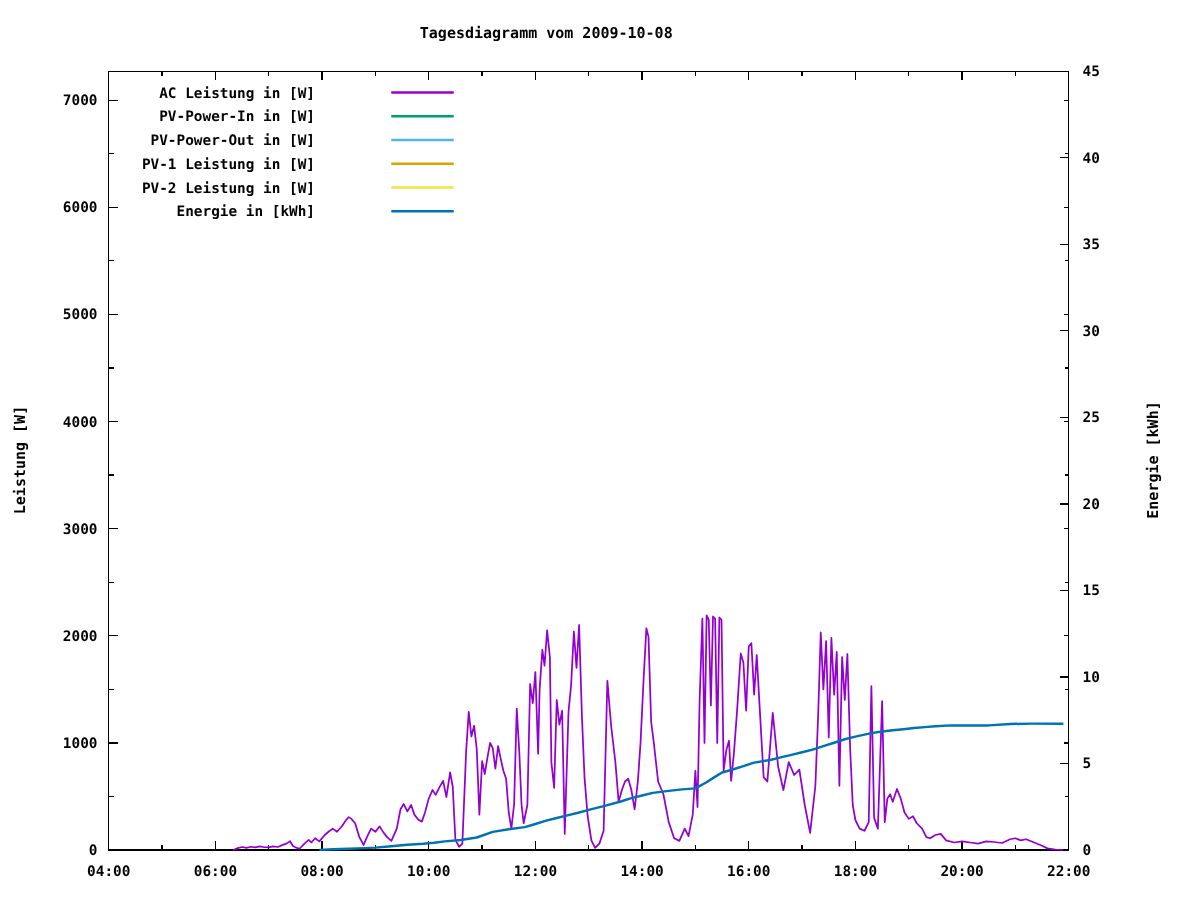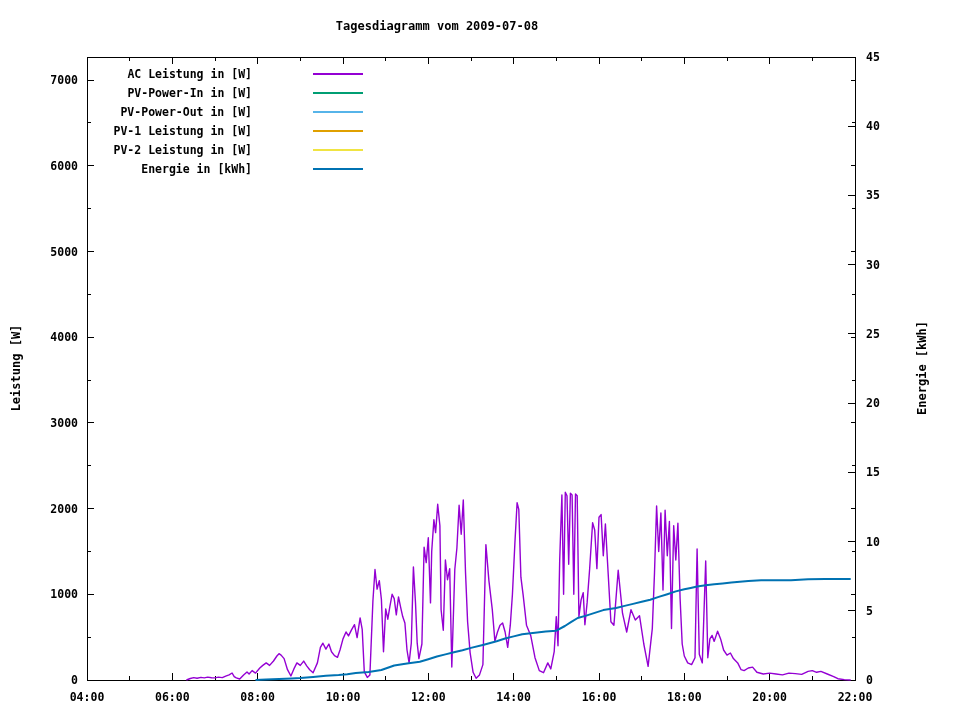--- a/index.html
+++ b/index.html
@@ -134,16 +134,16 @@
       <line x1="313" y1="93" x2="363" y2="93" stroke="#009e73" stroke-width="2"></line>
       <text x="252" y="116" text-anchor="end">PV-Power-Out in [W]</text>
       <line x1="313" y1="112" x2="363" y2="112" stroke="#56b4e9" stroke-width="2"></line>
       <text x="252" y="135" text-anchor="end">PV-1 Leistung in [W]</text>
       <line x1="313" y1="131" x2="363" y2="131" stroke="#e0a000" stroke-width="2"></line>
       <text x="252" y="154" text-anchor="end">PV-2 Leistung in [W]</text>
       <line x1="313" y1="150" x2="363" y2="150" stroke="#f0e442" stroke-width="2"></line>
       <text x="252" y="173" text-anchor="end">Energie in [kWh]</text>
       <line x1="313" y1="169" x2="363" y2="169" stroke="#0072b2" stroke-width="2"></line>
     </svg>
-  <div class="chart-title">Tagesdiagramm vom 2009-07-08</div>
+  <div class="chart-title">Tagesdiagramm vom 2009-10-08</div>
   <div class="ylabel left">Leistung [W]</div>
   <div class="ylabel right">Energie [kWh]</div>
 </div>
 
 </body></html>

